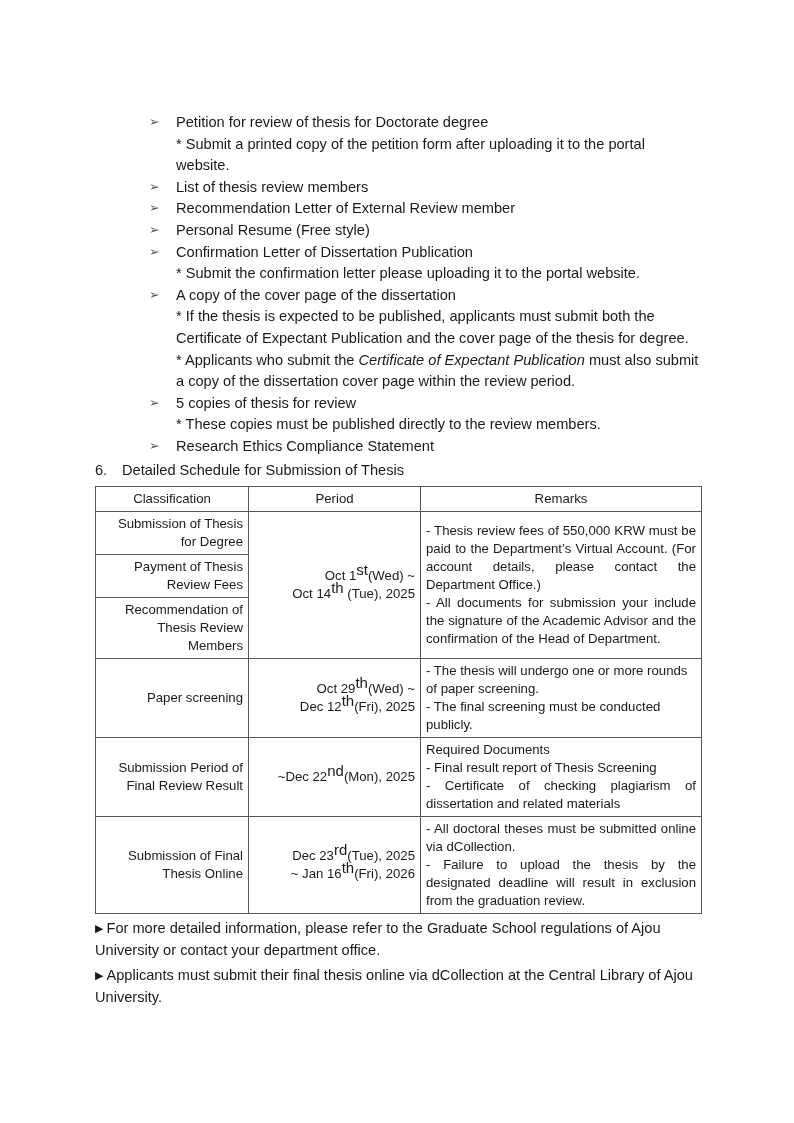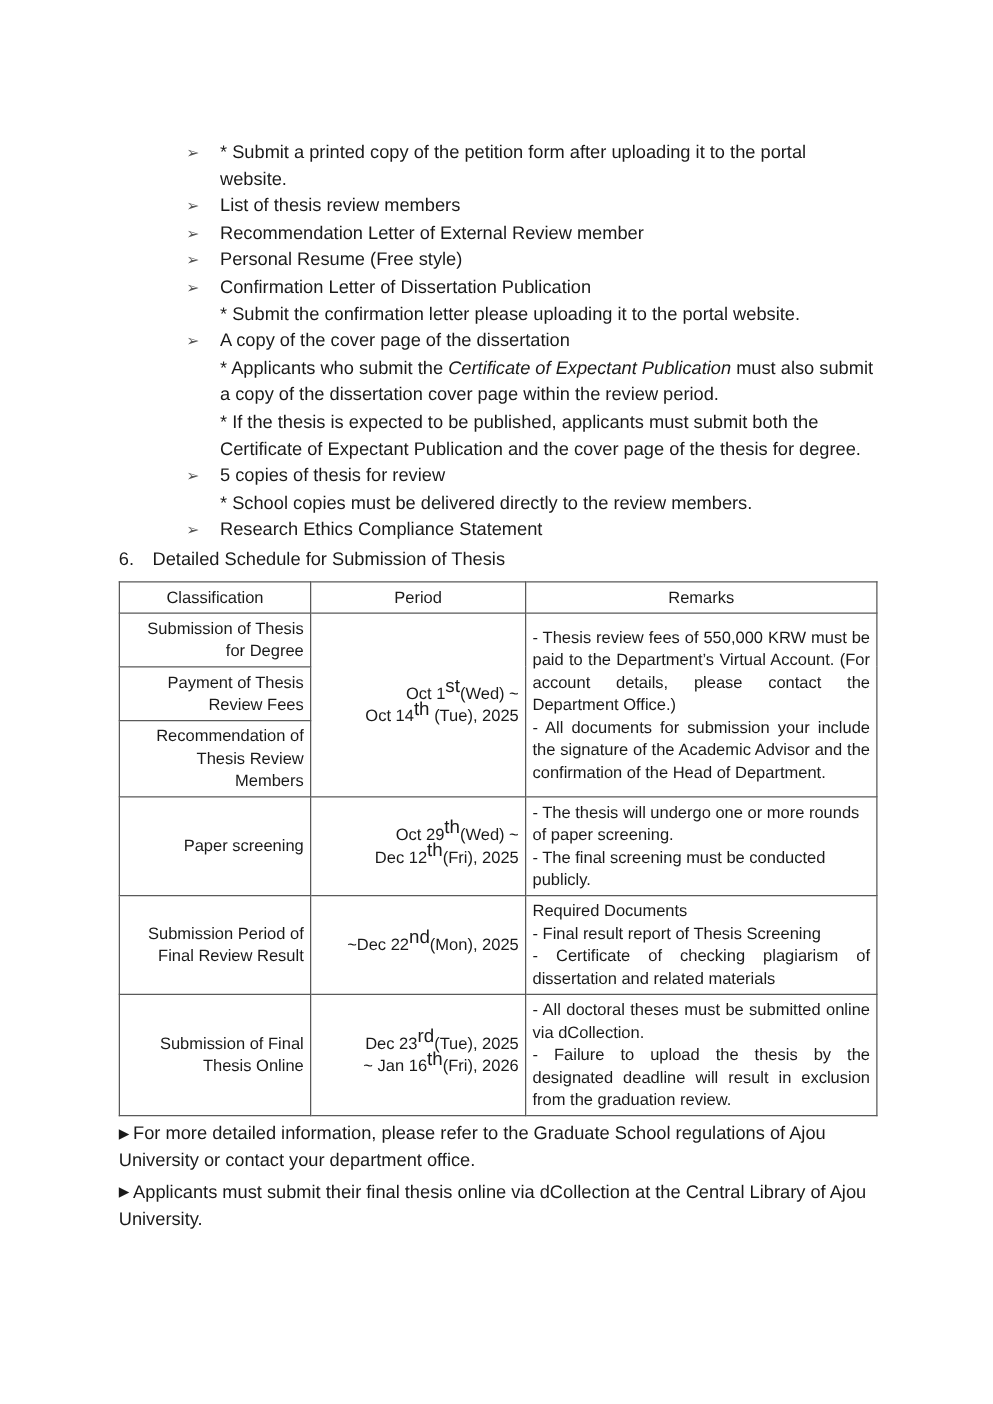--- a/index.html
+++ b/index.html
@@ -114,20 +114,21 @@
 </style>
 </head>
 <body>
 
 <div class="page">
   <div class="content">
 
     <ul class="bullet-list">
       <li class="bullet-item">
         <span class="marker">➢</span>
+        <span>Petition for review of thesis for Doctorate degree</span>
       </li>
       <div class="sub-note">* Submit a printed copy of the petition form after uploading it to the portal website.</div>
 
       <li class="bullet-item">
         <span class="marker">➢</span>
         <span>List of thesis review members</span>
       </li>
 
       <li class="bullet-item">
         <span class="marker">➢</span>
@@ -142,30 +143,30 @@
       <li class="bullet-item">
         <span class="marker">➢</span>
         <span>Confirmation Letter of Dissertation Publication</span>
       </li>
       <div class="sub-note">* Submit the confirmation letter please uploading it to the portal website.</div>
 
       <li class="bullet-item">
         <span class="marker">➢</span>
         <span>A copy of the cover page of the dissertation</span>
       </li>
+      <div class="sub-note">* If the thesis is expected to be published, applicants must submit both the Certificate of Expectant Publication and the cover page of the thesis for degree.</div>
       <div class="sub-note">
         <span>* Applicants who submit the </span><span class="italic">Certificate of Expectant Publication</span><span> must also submit a copy of the dissertation cover page within the review period.</span>
       </div>
-      <div class="sub-note">* If the thesis is expected to be published, applicants must submit both the Certificate of Expectant Publication and the cover page of the thesis for degree.</div>
 
       <li class="bullet-item">
         <span class="marker">➢</span>
         <span>5 copies of thesis for review</span>
       </li>
-      <div class="sub-note">* School copies must be delivered directly to the review members.</div>
+      <div class="sub-note">* These copies must be published directly to the review members.</div>
 
       <li class="bullet-item">
         <span class="marker">➢</span>
         <span>Research Ethics Compliance Statement</span>
       </li>
     </ul>
 
     <div class="section-line">
       <span class="num">6.</span><span>Detailed Schedule for Submission of Thesis</span>
     </div>

